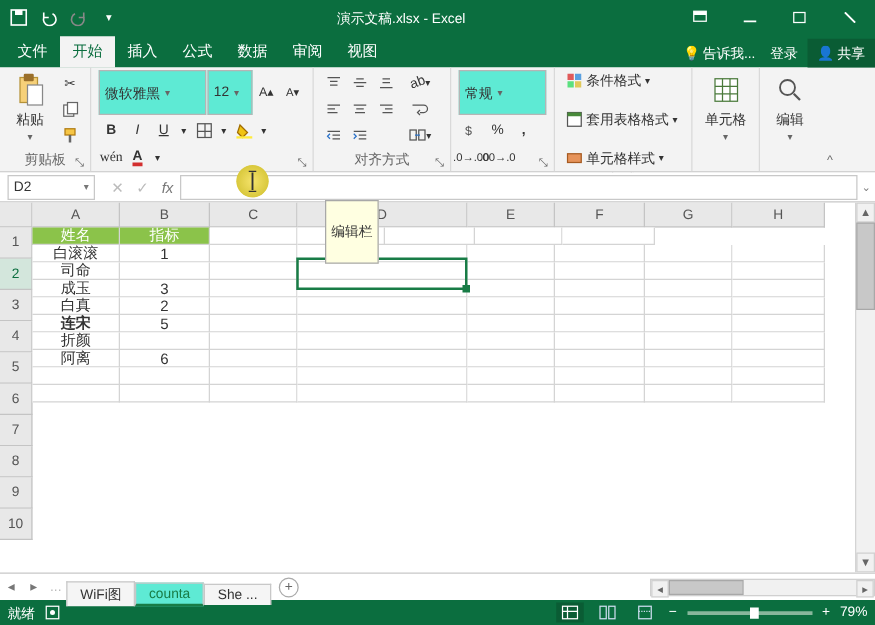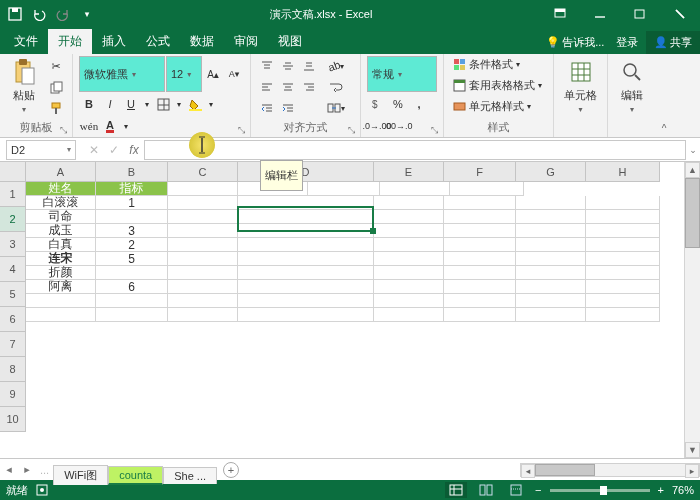--- a/index.html
+++ b/index.html
@@ -36,21 +36,21 @@
   
   
   .fxbar { height:24px; border-bottom:1px solid #c8c8c8; display:flex; align-items:center; background:#fff; position:relative; }
   .namebox { width:70px; height:20px; border:1px solid #c8c8c8; margin:0 2px 0 6px; display:flex; align-items:center; padding:0 4px; font-size:11px;}
   .namebox .arrow { margin-left:auto; font-size:8px; color:#777;}
   .fxbtn { width:20px; height:20px; display:flex; align-items:center; justify-content:center; color:#777; cursor:pointer;}
   .fxbtn.disabled { color:#bbb;}
   .fxinput { flex:1; height:20px; border:1px solid #c8c8c8; background:#fff; position:relative;}
   .formula-expand { width:14px; display:flex; align-items:center; justify-content:center; color:#777; font-size:9px;}
   .cursor-hl { position:absolute; left:44px; top:-9px; width:26px; height:26px; border-radius:50%; background:radial-gradient(circle,#f5e36b 0%, #d9c83c 70%, transparent 75%); pointer-events:none;}
-  .tooltip { position:absolute; left:260px; top:22px; background:#ffffe1; border:1px solid #a8a8a8; padding:7px 4px; font-size:11px; z-index:20;font-family:Liberation Serif, serif;}
+  .tooltip { position:absolute; left:260px; top:22px; background:#ffffe1; border:1px solid #a8a8a8; padding:17px 4px; font-size:11px; z-index:20;font-family:Liberation Serif, serif;}
 
   
   .gridwrap { position:relative; height: calc(500px - 28px - 26px - 84px - 24px - 22px - 20px); display:flex;}
   .corner { width:26px; height:20px; background:#e8e8e8; border-right:1px solid #c4c4c4; border-bottom:1px solid #c4c4c4;}
   .colheads { display:flex; height:20px; }
   .colhead { background:#e8e8e8; border-right:1px solid #c4c4c4; border-bottom:1px solid #c4c4c4; text-align:center; font-size:11px; line-height:20px; color:#555;}
   .rowheads { width:26px; }
   .rowhead { height:25px; background:#e8e8e8; border-right:1px solid #c4c4c4; border-bottom:1px solid #c4c4c4; text-align:center; font-size:11px; color:#555; display:flex; align-items:center; justify-content:center;}
   .rowhead.active { background:#d3e6dc; color:#0b6e3f;}
   .cells { position:relative; }
@@ -62,21 +62,21 @@
   .selection { position:absolute; border:2px solid #187c46; background:transparent; pointer-events:none;}
   .selection .handle { position:absolute; right:-4px; bottom:-4px; width:6px; height:6px; background:#187c46;}
   .vscroll { width:16px; background:#f1f1f1; border-left:1px solid #d4d4d4; display:flex; flex-direction:column;}
   .scrollbtn { height:16px; display:flex; align-items:center; justify-content:center; font-size:9px; color:#666; background:#f1f1f1; border:1px solid #d0d0d0;}
   .thumb { background:#c8c8c8; border:1px solid #a8a8a8;}
 
   
   .sheettabs { height:22px; background:#fff; border-top:1px solid #c8c8c8; display:flex; align-items:center; font-size:11px;}
   .navbtn { width:18px; text-align:center; color:#777;}
   .stab { border:1px solid #c8c8c8; border-bottom:none; padding:2px 10px; margin-top:11px; cursor:pointer; background:#f5f5f5;}
-  .stab.active { background:#bef264; border-bottom:2px solid #187c46; color:#187c46;}
+  .stab.active { background:#5eead4; border-bottom:2px solid #187c46; color:#187c46;}
   .plus { margin-left:6px; width:16px; height:16px; border:1px solid #aaa; border-radius:50%; text-align:center; line-height:14px; color:#666; cursor:pointer;}
   .hscroll { flex:0 0 180px; height:14px; background:#f1f1f1; border:1px solid #d0d0d0; margin-left:auto; display:flex;}
   .htrack{ flex:1; background:#f1f1f1;}
 
   .status { height:20px; background:#0b6e3f; color:#fff; display:flex; align-items:center; font-size:11px; padding:0 6px; gap:8px;}
   .status .spacer2 { flex:1;}
   .viewbtn { width:22px; height:16px; display:flex; align-items:center; justify-content:center; cursor:pointer;}
   .viewbtn.active { background:#0a5c34;}
   .zoomslider { width:100px; height:3px; background:#88b79c; position:relative;}
   .zoomslider .zthumb { position:absolute; left:50%; top:-3px; width:7px; height:9px; background:#fff;}
@@ -358,21 +358,21 @@
       <div class="row">
         <div class="smallbtn" style="font-size:9px">.0→.00</div>
         <div class="smallbtn" style="font-size:9px">.00→.0</div>
       </div>
     </div>
     <div class="group-label">数字</div>
     <div class="launcher">⤡</div>
   </div>
 
   <div class="group" style="min-width:110px">
-    <div class="group-body col" style="gap:4px">
+    <div class="group-body col" style="gap:14px">
       <div class="stylebtn">
           <span class="styleic">
             <svg width="13" height="13">
               <rect x="1" y="1" width="5" height="5" fill="#e05a5a"></rect>
               <rect x="7" y="1" width="5" height="5" fill="#5aa0e0"></rect>
               <rect x="1" y="7" width="5" height="5" fill="#5ae07e"></rect>
               <rect x="7" y="7" width="5" height="5" fill="#e0c95a"></rect>
             </svg>
           </span>
           <span>条件格式</span>
@@ -646,14 +646,14 @@
       <svg width="14" height="12">
         <rect x="2" y="1" width="10" height="10" fill="none" stroke="#cde"></rect>
         <line x1="2" y1="5" x2="12" y2="5" stroke="#cde" stroke-dasharray="1 1"></line>
       </svg>
     </div>
   <span style="cursor:pointer">−</span>
   <div class="zoomslider">
       <div class="zthumb"></div>
     </div>
   <span style="cursor:pointer">+</span>
-  <span>76%</span>
+  <span>79%</span>
 </div>
 
 </body></html>

